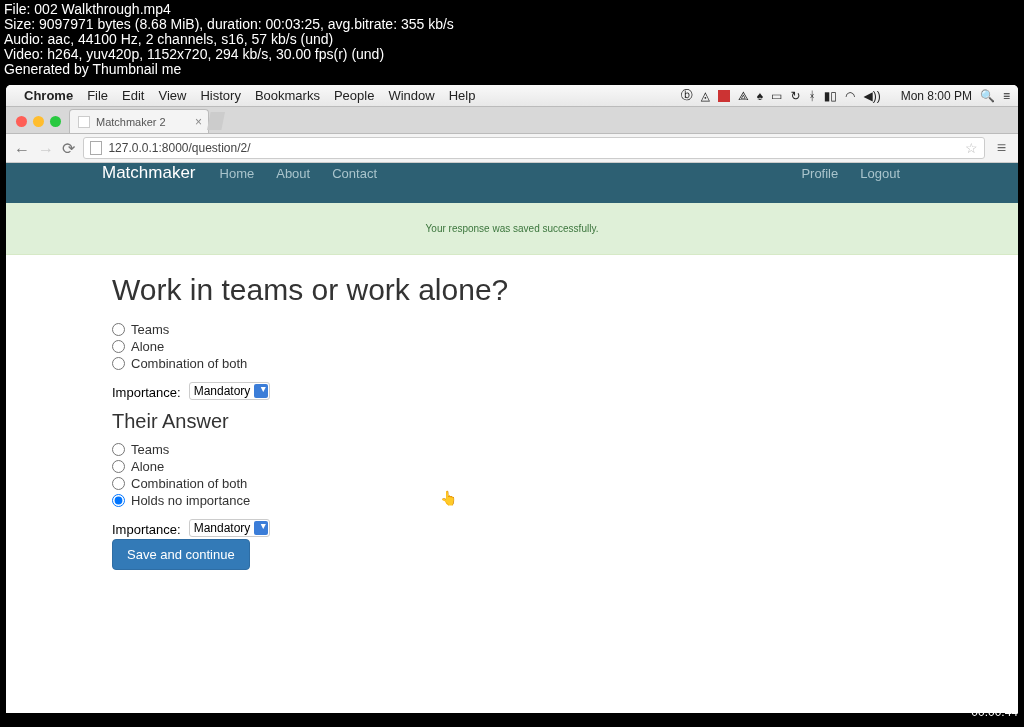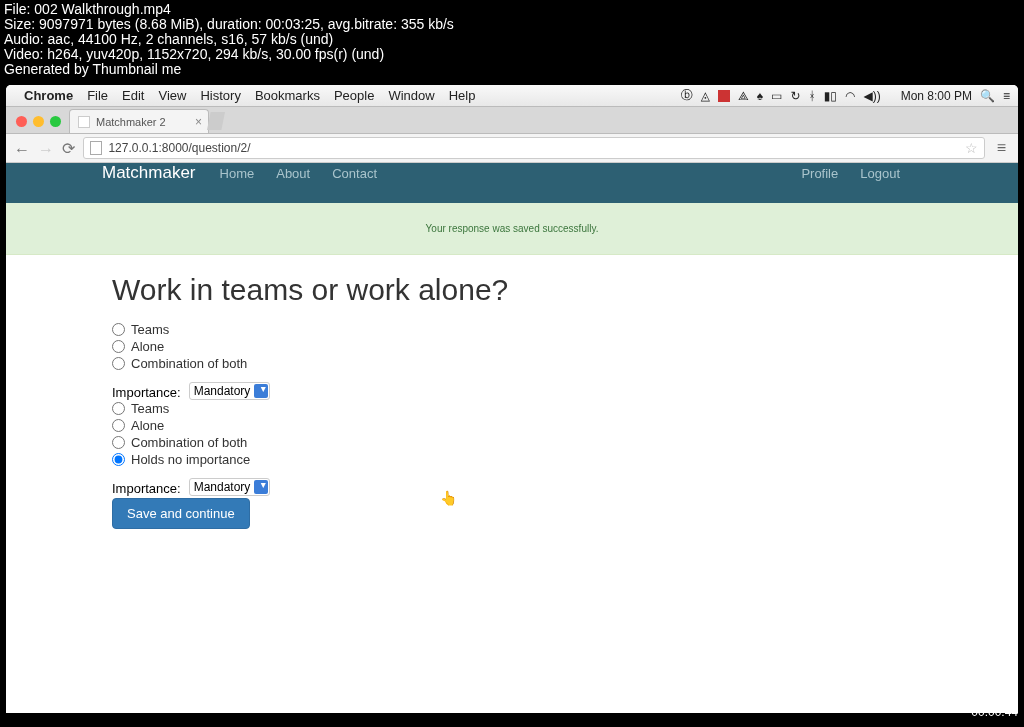--- a/index.html
+++ b/index.html
@@ -145,20 +145,21 @@
           <label class="radio-row">
             <input type="radio" name="your" style="">
             <span>Combination of both</span>
           </label>
         </div>
       <div class="form-line">
         <span>Importance:</span>
         <span class="sel-wrap"><select><option>Mandatory</option></select></span>
       </div>
 
+      <h3 class="sub">Their Answer</h3>
       <div id="their-opts">
           <label class="radio-row">
             <input type="radio" name="their" style="">
             <span>Teams</span>
           </label>
           <label class="radio-row">
             <input type="radio" name="their" style="">
             <span>Alone</span>
           </label>
           <label class="radio-row">

